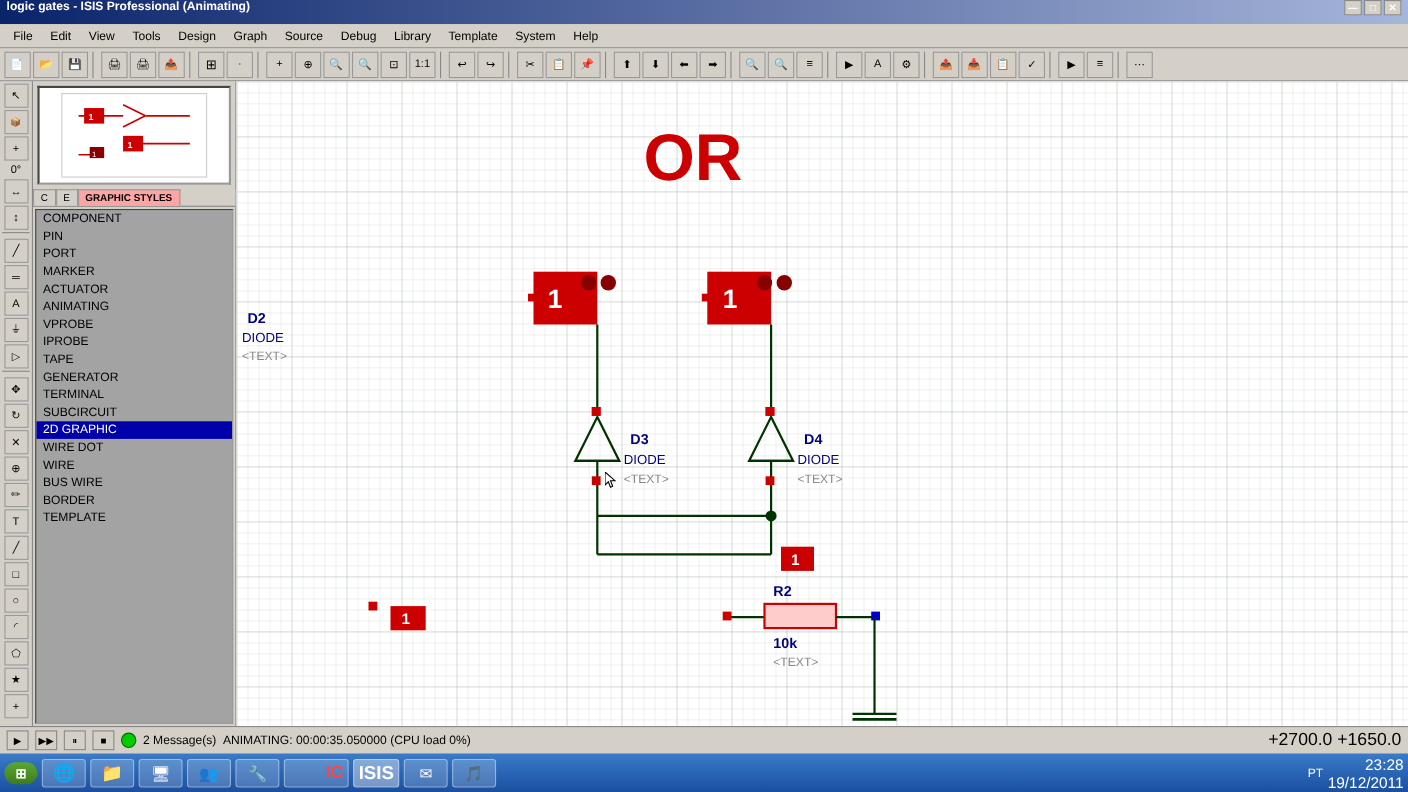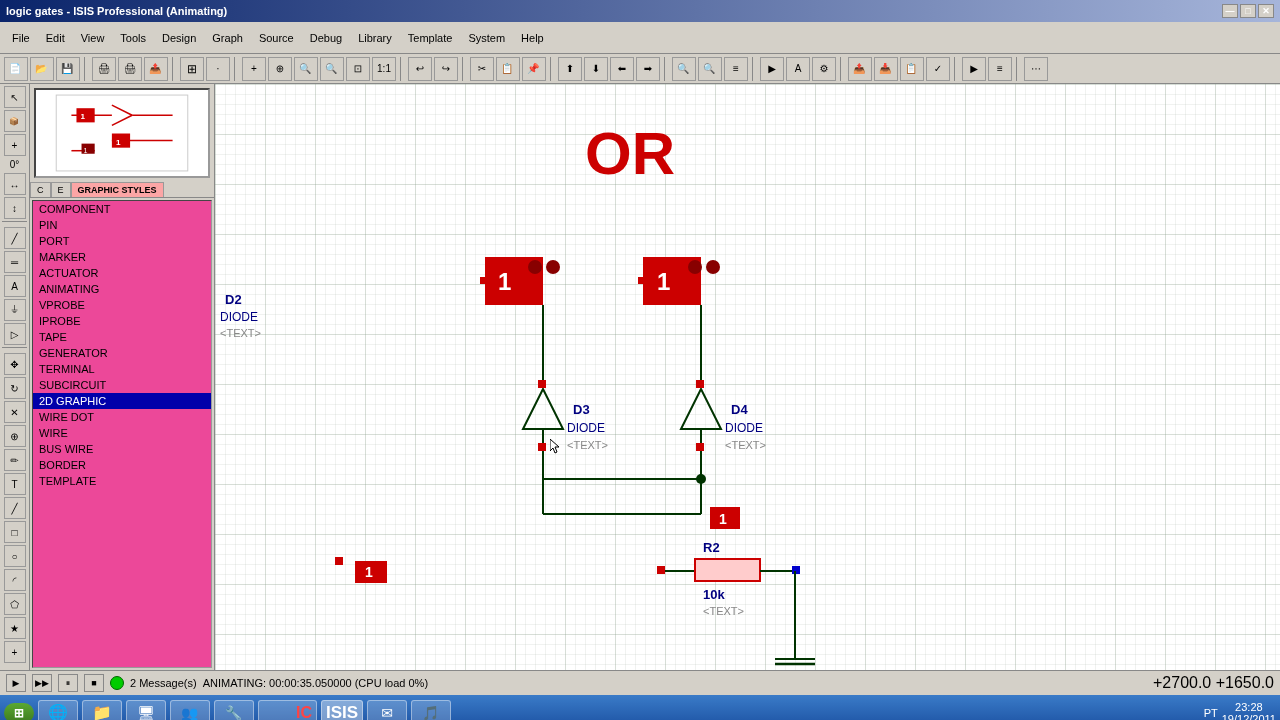--- a/index.html
+++ b/index.html
@@ -11,21 +11,21 @@
       font-size: 11px;
       background: #d4d0c8;
     }
 
     
     #titlebar {
       background: linear-gradient(to right, #0a246a, #a6b5da);
       color: white;
       height: 22px;
       display: flex;
-      align-items: center;
+      align-items: flex-start;
       justify-content: space-between;
       padding: 0 6px;
       font-size: 11px;
       font-weight: bold;
     }
     #titlebar-controls {
       display: flex;
       gap: 2px;
     }
     .title-btn {
@@ -36,21 +36,21 @@
       font-size: 9px;
       display: flex;
       align-items: center;
       justify-content: center;
       cursor: pointer;
     }
 
     
     #menubar {
       background: #d4d0c8;
-      height: 32px;
+      height: 22px;
       display: flex;
       align-items: center;
       border-bottom: 1px solid #888;
       padding: 0 4px;
     }
     .menu-item {
       padding: 2px 8px;
       font-size: 11px;
       cursor: pointer;
       color: #000;
@@ -142,21 +142,21 @@
       font-size: 9px;
       border: 1px solid #999;
       border-bottom: none;
       cursor: pointer;
       background: #d4d0c8;
     }
     .panel-tab.active { background: #fca5a5; font-weight: bold; }
     #panel-list {
       flex: 1;
       overflow-y: auto;
-      background: #ec4899;
+      background: #a3a3a3;
       border: 1px inset #999;
       margin: 2px;
     }
     .panel-list-item {
       padding: 2px 6px;
       font-size: 11px;
       cursor: pointer;
       white-space: nowrap;
     }
     .panel-list-item.selected { background: #0000aa; color: white; }
@@ -587,18 +587,18 @@
   </div>
   <div class="taskbar-item">
     <span style="color:white; font-size:14px;">✉</span>
   </div>
   <div class="taskbar-item">
     <span style="color:white; font-size:14px;">🎵</span>
   </div>
 
   <div class="taskbar-right">
     <span>PT</span>
-    <div style="display:flex; flex-direction:column; align-items:center; color:white; font-size:11px; cursor:pointer;">
+    <div style="display:flex; flex-direction:column; align-items:flex-end; color:white; font-size:14px; cursor:pointer;">
       <span>23:28</span>
       <span>19/12/2011</span>
     </div>
   </div>
 </div>
 
 </body></html>

